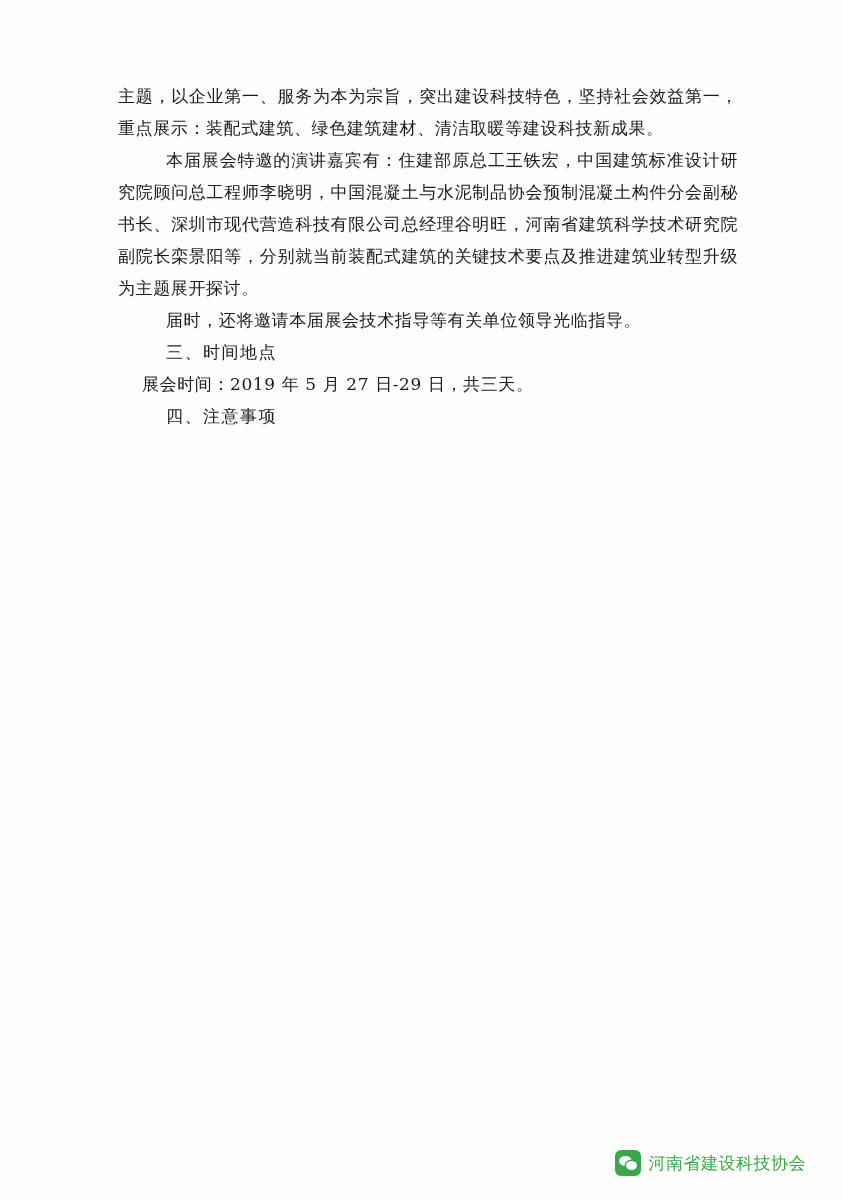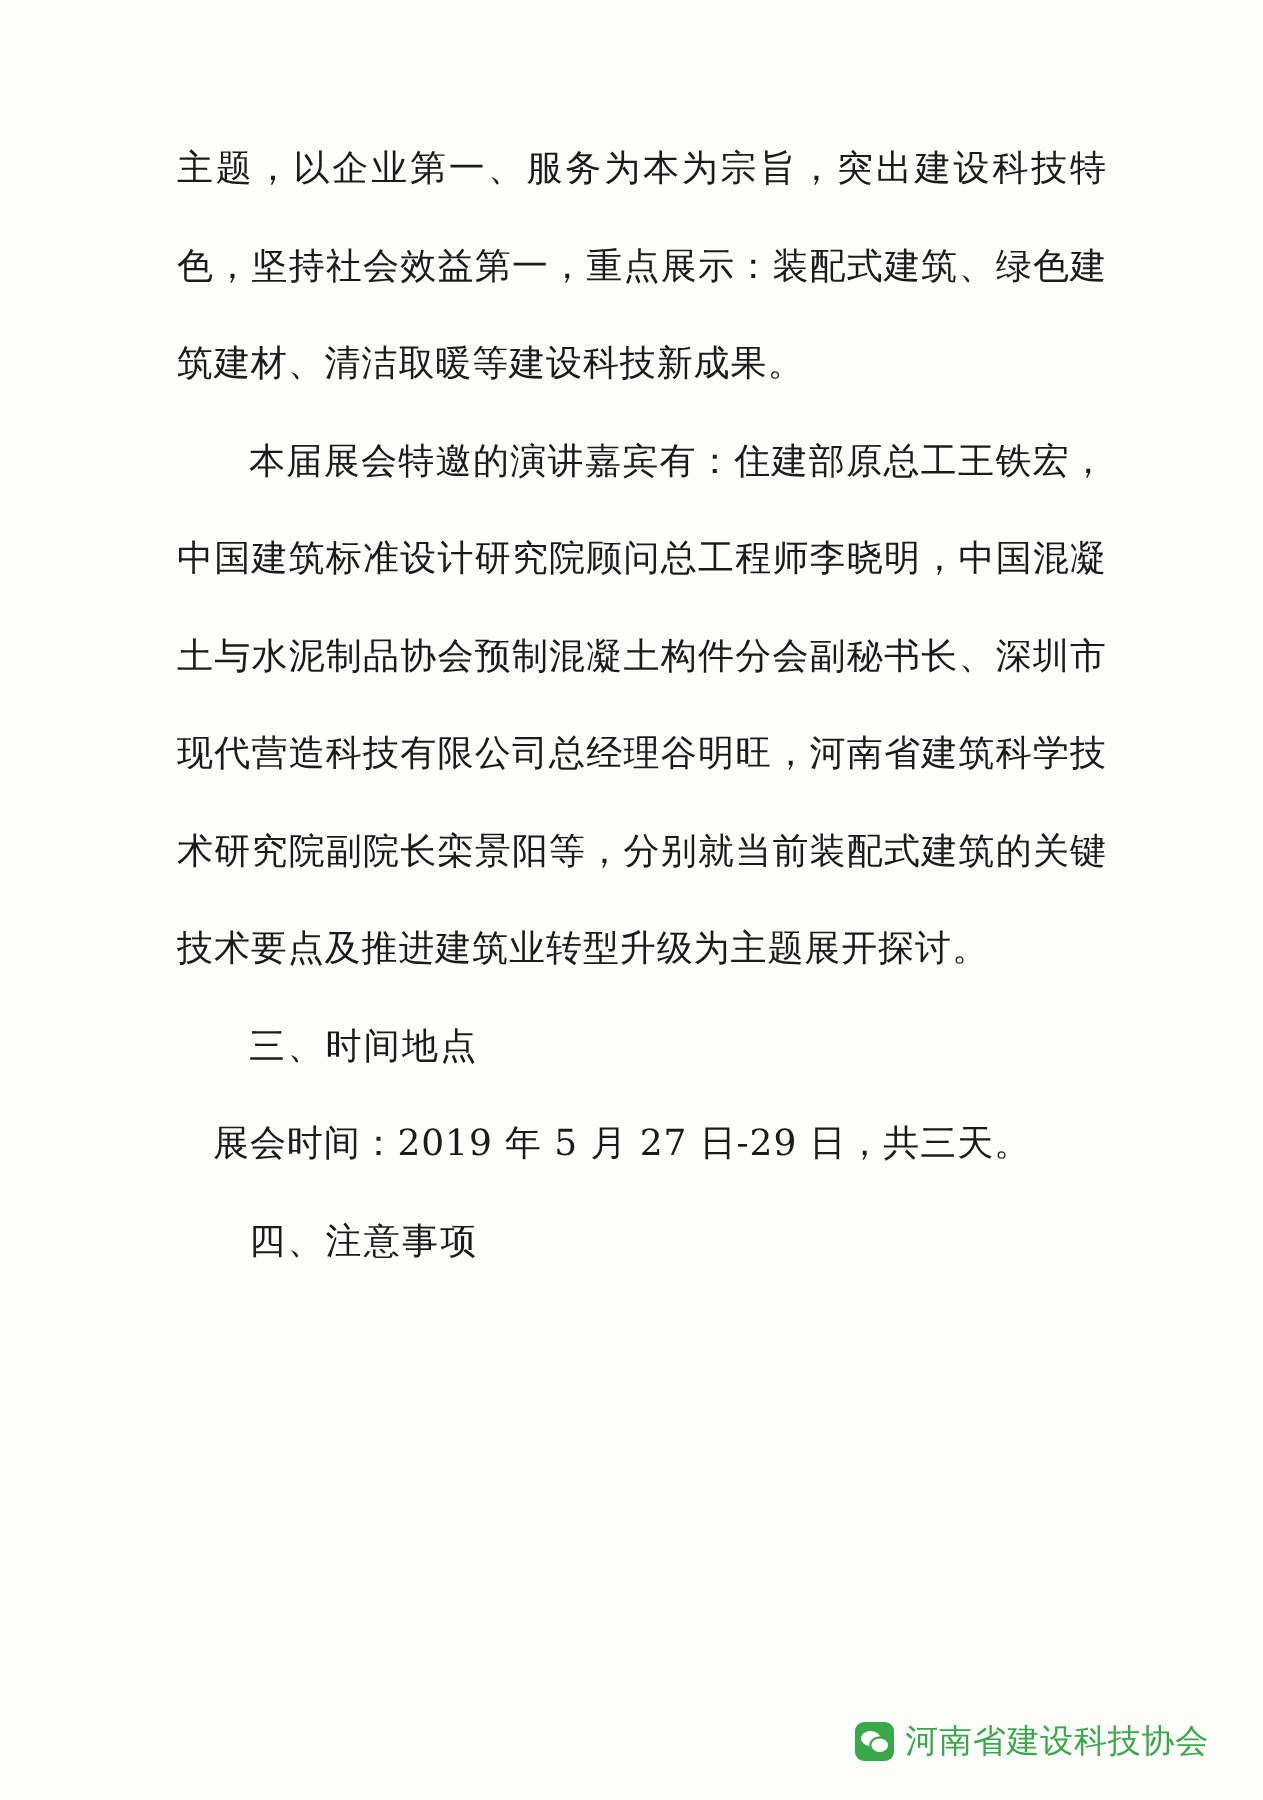--- a/index.html
+++ b/index.html
@@ -24,22 +24,22 @@
     background: #fdfdfb;
   }
   .content {
     position: absolute;
     left: 118px;
     top: 80px;
     width: 620px;
   }
   p {
     margin: 0;
-    font-size: 24px;
-    line-height: 65px;
+    font-size: 17px;
+    line-height: 32px;
     letter-spacing: 0.6px;
     text-align: justify;
     text-justify: inter-ideograph;
     color: #1b1b1b;
     font-family: "DejaVu Serif", "Liberation Serif", serif;
   }
   p.indent2 {
     text-indent: 48px;
   }
   p.indent1 {
@@ -80,35 +80,36 @@
     position: absolute;
     left: 11px;
     top: 11px;
     width: 11px;
     height: 9px;
     border-radius: 50%;
     background: #ffffff;
     box-shadow: 0 0 0 1.5px #3aa84a;
   }
   .footer-text {
-    font-size: 22px;
+    font-size: 17px;
     color: #3aa84a;
     font-family: "DejaVu Sans", "Liberation Sans", sans-serif;
     letter-spacing: 0.5px;
   }
 </style>
 </head>
 <body>
 
 <div class="page">
 
   <div class="content">
 
     <p class="flush">主题，以企业第一、服务为本为宗旨，突出建设科技特色，坚持社会效益第一，重点展示：装配式建筑、绿色建筑建材、清洁取暖等建设科技新成果。</p>
     <p class="indent2">本届展会特邀的演讲嘉宾有：住建部原总工王铁宏，中国建筑标准设计研究院顾问总工程师李晓明，中国混凝土与水泥制品协会预制混凝土构件分会副秘书长、深圳市现代营造科技有限公司总经理谷明旺，河南省建筑科学技术研究院副院长栾景阳等，分别就当前装配式建筑的关键技术要点及推进建筑业转型升级为主题展开探讨。</p>
+    <p class="indent2">届时，还将邀请本届展会技术指导等有关单位领导光临指导。</p>
     <p class="heading">三、时间地点</p>
     <p class="indent1">展会时间：2019 年 5 月 27 日-29 日，共三天。</p>
     <p class="heading">四、注意事项</p>
 
   </div>
 
   <div class="footer-badge">
     <span class="wechat-icon"></span>
     <span class="footer-text">河南省建设科技协会</span>
   </div>

